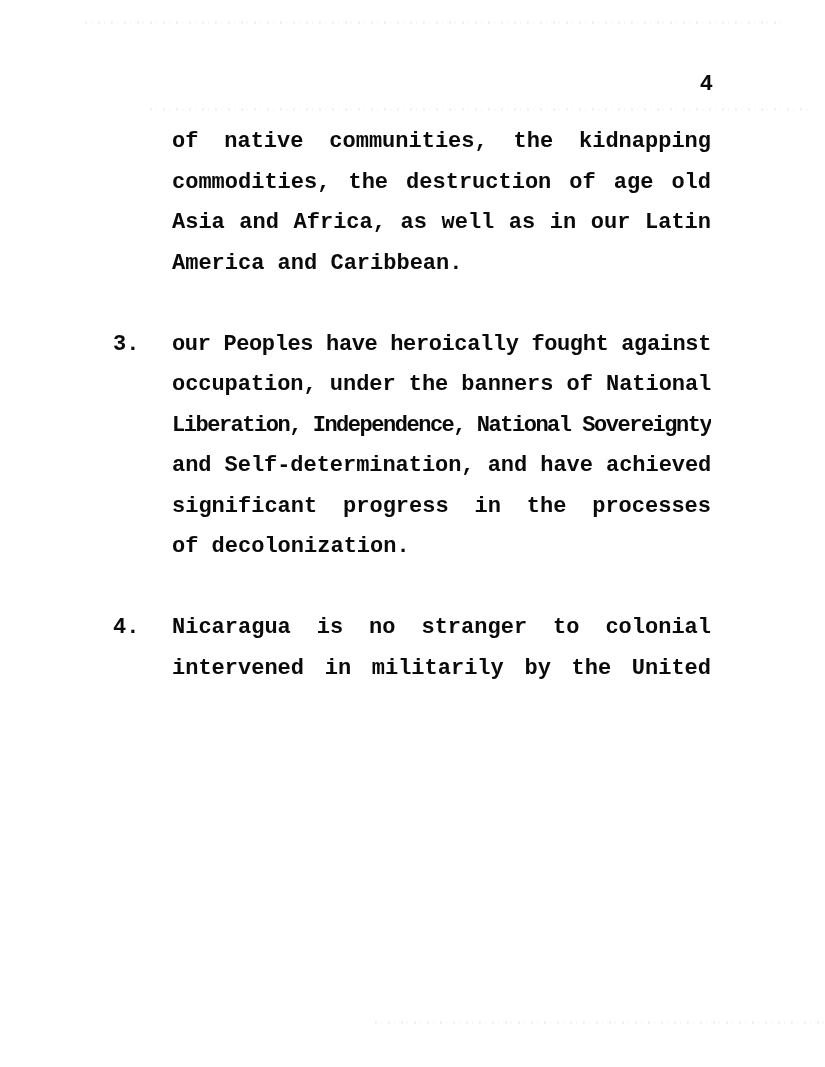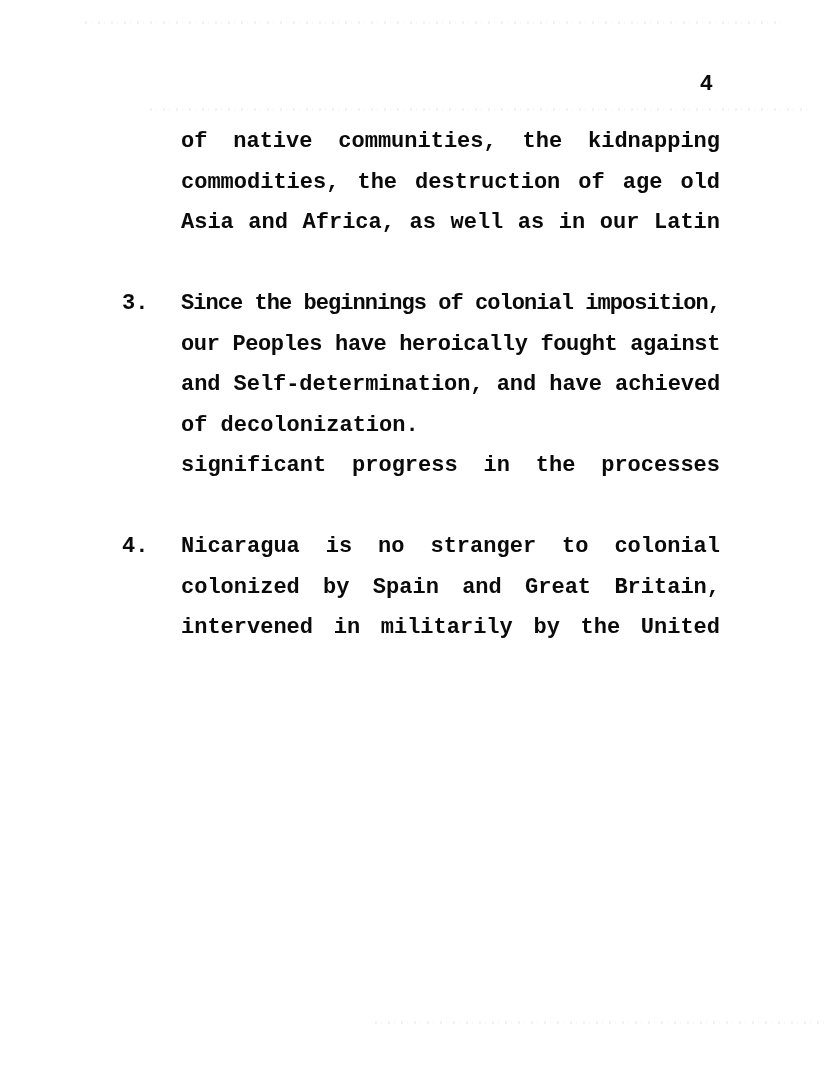--- a/index.html
+++ b/index.html
@@ -20,21 +20,21 @@
     line-height: 40.5px;
   }
   .page-number {
     position: absolute;
     top: 65px;
     right: 112px;
   }
   .content {
     position: absolute;
     top: 122px;
-    left: 122px;
+    left: 113px;
     width: 598px;
   }
   .para { display: flex; }
   .para + .para { margin-top: 40.5px; }
   .marker {
     flex: none;
     width: 59px;
     text-align: left;
   }
   .para-body {
@@ -73,34 +73,35 @@
 
   <div class="page-number">4</div>
 
   <div class="content" id="paragraphs">
       <div class="para">
         <div class="marker"></div>
         <div class="para-body">
           <div class="line">of native communities, the kidnapping</div>
           <div class="line">commodities, the destruction of age old</div>
           <div class="line">Asia and Africa, as well as in our Latin</div>
+          <div class="line flush">America and Caribbean.</div>
         </div>
       </div>
       <div class="para">
         <div class="marker">3.</div>
         <div class="para-body">
-          <div class="line" style="letter-spacing: -0.95px;">Since the beginnings of colonial imposition,</div>
           <div class="line" style="letter-spacing: -0.38px;">our Peoples have heroically fought against</div>
+          <div class="line" style="letter-spacing: -0.05px;">occupation, under the banners of National</div>
+          <div class="line" style="letter-spacing: -1.48px;">Liberation, Independence, National Sovereignty</div>
           <div class="line" style="letter-spacing: -0.05px;">and Self-determination, and have achieved</div>
+          <div class="line">significant progress in the processes</div>
           <div class="line flush">of decolonization.</div>
-          <div class="line">significant progress in the processes</div>
         </div>
       </div>
       <div class="para">
         <div class="marker">4.</div>
         <div class="para-body">
           <div class="line">Nicaragua is no stranger to colonial</div>
-          <div class="line">colonized by Spain and Great Britain,</div>
           <div class="line">intervened in militarily by the United</div>
         </div>
       </div>
     </div>
 </div>
 
 </body></html>

